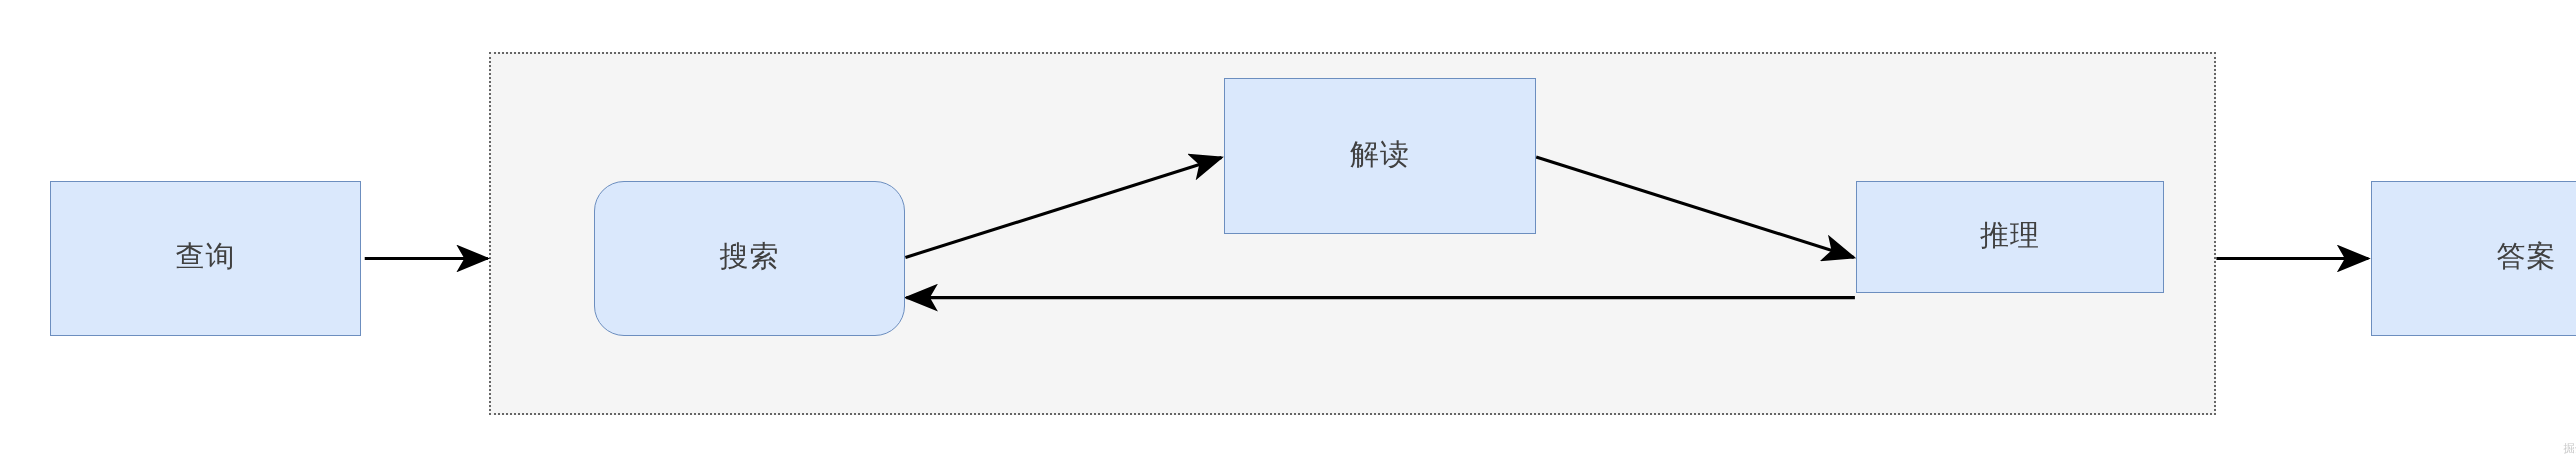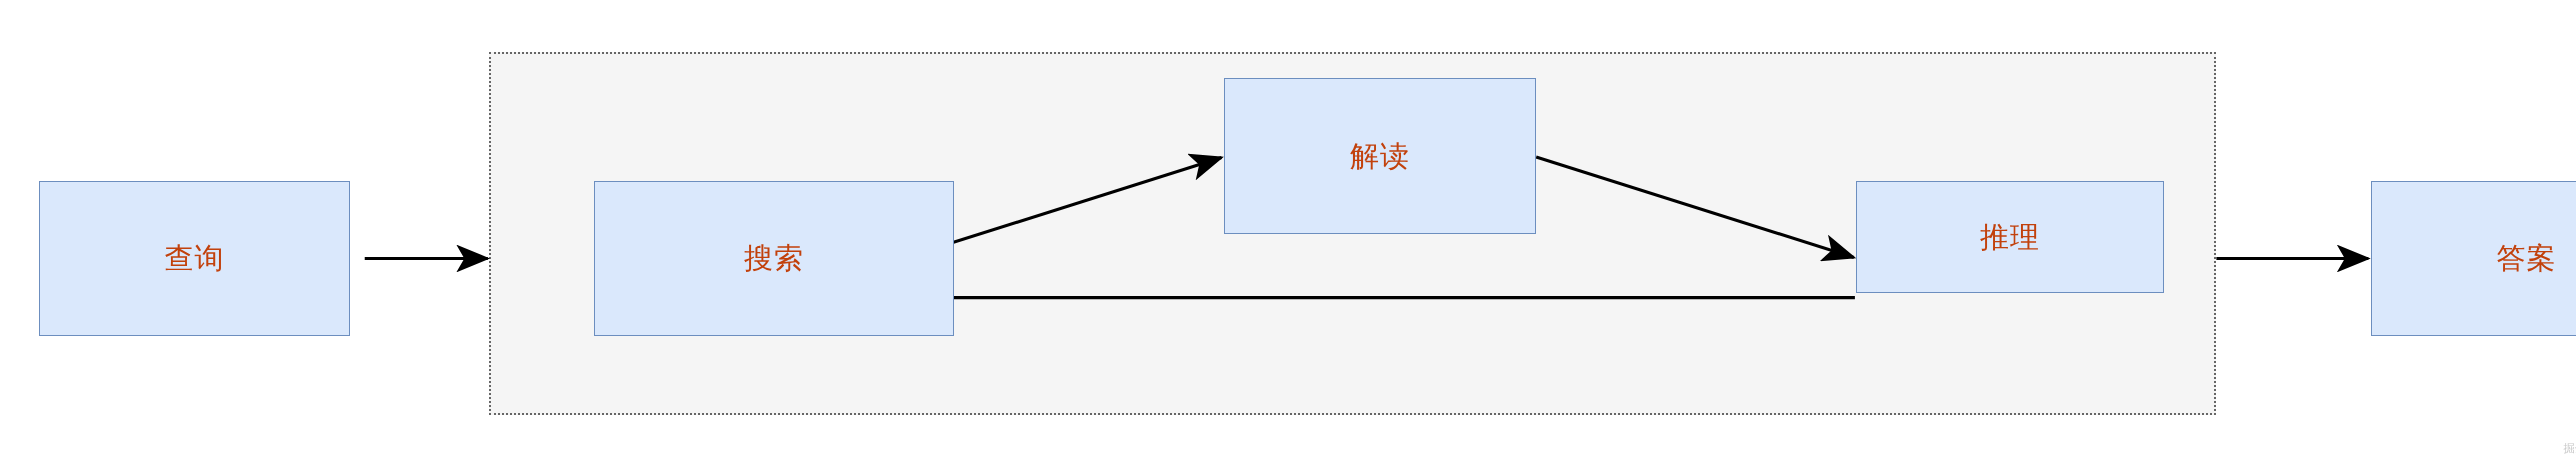--- a/index.html
+++ b/index.html
@@ -33,30 +33,30 @@
   .node {
     position: absolute;
     box-sizing: border-box;
     background: #dae8fc;
     border: 1.5px solid #6c8ebf;
     display: flex;
     align-items: center;
     justify-content: center;
   }
   .node-label {
-    font-family: Liberation Serif, serif;
+    font-family: Liberation Mono, monospace;
     font-size: 29px;
     line-height: 1;
-    color: #c2410c;
+    color: #404040;
     letter-spacing: 1px;
     white-space: nowrap;
     user-select: none;
   }
-  #node-query   { left: 39px;  top: 181px; width: 311px; height: 155px; }
-  #node-search  { left: 594px; top: 181px; width: 360px; height: 155px; }
+  #node-query   { left: 50px;  top: 181px; width: 311px; height: 155px; }
+  #node-search  { left: 594px; top: 181px; width: 311px; height: 155px; border-radius: 30px; }
   #node-read    { left: 1224px; top: 78px; width: 312px; height: 156px; }
   #node-reason  { left: 1856px; top: 181px; width: 308px; height: 112px; }
   #node-answer  { left: 2371px; top: 181px; width: 311px; height: 155px; }
 
   
   #edges {
     position: absolute;
     left: 0;
     top: 0;
     width: 2733px;

